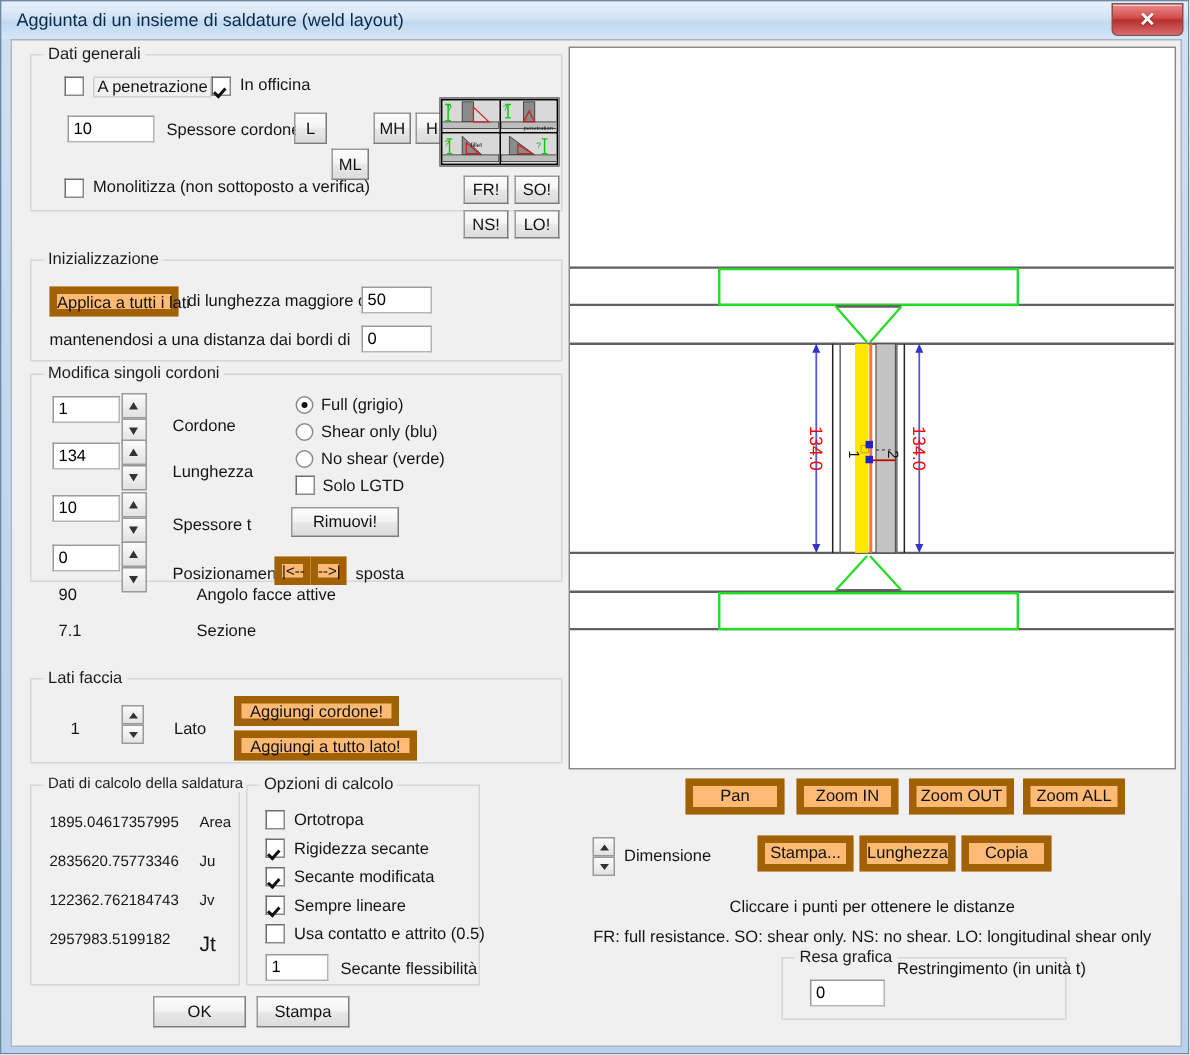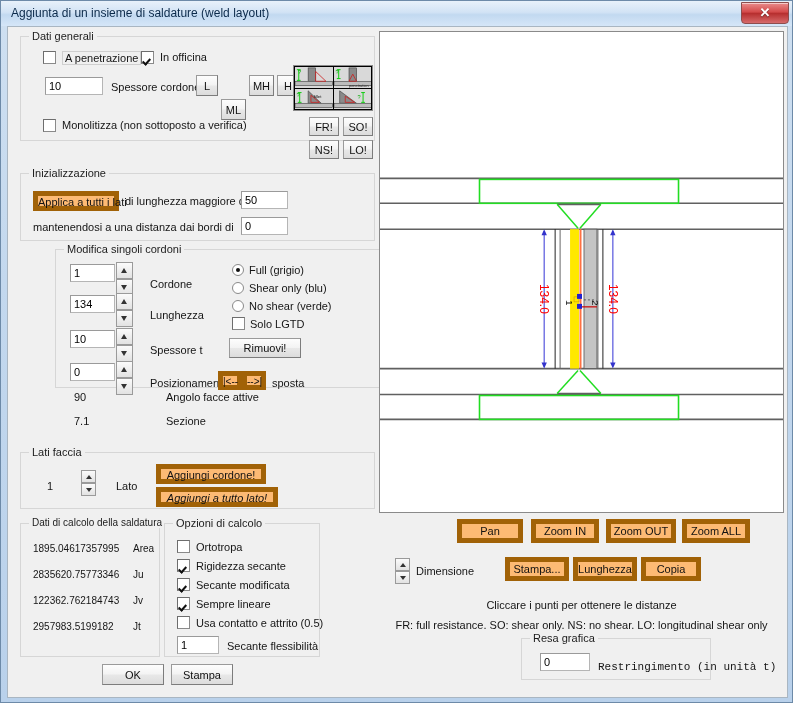--- a/index.html
+++ b/index.html
@@ -301,21 +301,21 @@
       <div class="legend">Inizializzazione</div>
 
       <button class="btn flat" style="left:12px; top:17px; width:86px; height:20px;">Applica a tutti i lati</button>
       <div class="lbl" style="left:104px; top:21px;">di lunghezza maggiore di</div>
       <input class="txt" style="left: 220px; top: 17px; width: 47px; height: 18px;" value="50">
 
       <div class="lbl" style="left:12px; top:47px;">mantenendosi a una distanza dai bordi di</div>
       <input class="txt" style="left: 220px; top: 43px; width: 47px; height: 18px;" value="0">
     </div>
 
-    <div class="group" style="left:12px; top:222px; width:355px; height:139px;margin-left:35px;">
+    <div class="group" style="left:12px; top:222px; width:355px; height:139px;">
       <div class="legend">Modifica singoli cordoni</div>
 
       <input class="txt" style="left: 14px; top: 14px; width: 45px; height: 18px;" value="1">
       <div class="spin" style="left:60px; top:12px;">
         <div class="up"></div>
         <div class="dn"></div>
       </div>
       <div class="lbl" style="left:94px; top:28px;">Cordone</div>
 
       <input class="txt" style="left: 14px; top: 45px; width: 45px; height: 18px;" value="134">
@@ -364,37 +364,37 @@
       <div class="legend">Lati faccia</div>
 
       <div class="static-val" style="left:26px; top:27px;">1</div>
       <div class="spin small" style="left:60px; top:17px;">
         <div class="up"></div>
         <div class="dn"></div>
       </div>
       <div class="lbl" style="left:95px; top:27px;">Lato</div>
 
       <button class="btn flat" style="left:135px; top:11px; width:110px; height:20px;">Aggiungi cordone!</button>
-      <button class="btn flat" style="left:135px; top:34px; width:122px; height:20px;font-style:italic;">Aggiungi a tutto lato!</button>
+      <button class="btn flat" style="left:135px; top:34px; width:122px; height:20px;">Aggiungi a tutto lato!</button>
     </div>
 
     <div class="group" style="left:12px; top:496px; width:140px; height:134px;">
       <div class="legend" style="font-size:10px;">Dati di calcolo della saldatura</div>
 
       <div class="static-val" style="left:12px; top:19px; font-size:10px;text-align:center;">1895.04617357995</div>
       <div class="lbl" style="left:112px; top:19px; font-size:10px;">Area</div>
 
       <div class="static-val" style="left:12px; top:45px; font-size:10px;">2835620.75773346</div>
       <div class="lbl" style="left:112px; top:45px; font-size:10px;">Ju</div>
 
       <div class="static-val" style="left:12px; top:71px; font-size:10px;">122362.762184743</div>
       <div class="lbl" style="left:112px; top:71px; font-size:10px;">Jv</div>
 
       <div class="static-val" style="left:12px; top:97px; font-size:10px;">2957983.5199182</div>
-      <div class="lbl" style="left:112px; top:97px; font-size:10px;">Jt</div>
+      <div class="lbl" style="left:112px; top:97px; font-size:14px;">Jt</div>
     </div>
 
     <div class="group" style="left:156px; top:496px; width:156px; height:134px;">
       <div class="legend">Opzioni di calcolo</div>
 
       <div class="chk" style="left:12px; top:16px;"></div>
       <div class="lbl" style="left:31px; top:17px;">Ortotropa</div>
 
       <div class="chk on" style="left:12px; top:35px;"></div>
       <div class="lbl" style="left:31px; top:36px;">Rigidezza secante</div>
@@ -486,17 +486,17 @@
     <button class="btn flat" style="left:497px; top:530px; width:64px; height:24px;">Stampa...</button>
     <button class="btn flat" style="left:565px; top:530px; width:64px; height:24px;">Lunghezza</button>
     <button class="btn flat" style="left:633px; top:530px; width:60px; height:24px;">Copia</button>
 
     <div class="lbl centered" style="left:371px; top:572px; width:405px; text-align:center;">Cliccare i punti per ottenere le distanze</div>
     <div class="lbl centered" style="left:371px; top:592px; width:405px; text-align:center;">FR: full resistance. SO: shear only. NS: no shear. LO: longitudinal shear only</div>
 
     <div class="group" style="left:513px; top:611px; width:190px; height:42px;">
       <div class="legend">Resa grafica</div>
       <input class="txt" style="left: 18px; top: 14px; width: 50px; height: 18px;" value="0">
-      <div class="lbl" style="left:76px; top:22px;font-family:Liberation Mono, monospace;">Restringimento (in unità t)</div>
+      <div class="lbl" style="left:76px; top:1px;">Restringimento (in unità t)</div>
     </div>
 
   </div>
 </div>
 
 </body></html>

